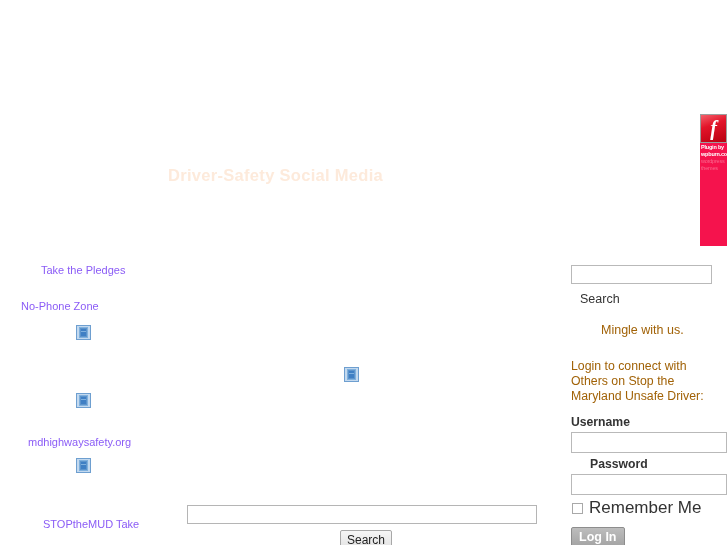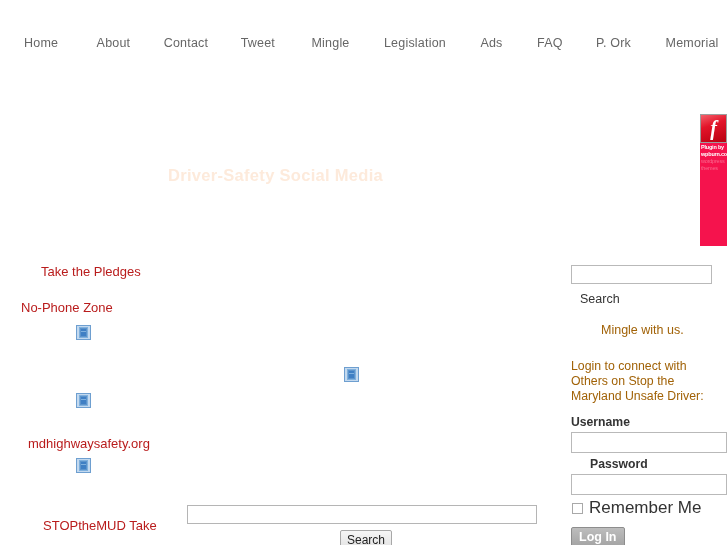--- a/index.html
+++ b/index.html
@@ -94,22 +94,22 @@
     font-weight: bold;
     padding-left: 1px;
     white-space: nowrap;
     letter-spacing: -0.2px;
   }
   .badge-line.faded { color: #f96a8f; font-weight: normal; }
 
   
   .content-label {
     position: absolute;
-    font-size: 13px;
-    color: #b91c1c;
+    font-size: 11px;
+    color: #8b5cf6;
     white-space: nowrap;
   }
   #label-take-pledges { left: 41px;  top: 264px; }
   #label-no-phone     { left: 21px;  top: 300px; }
   #label-mdhighway    { left: 28px;  top: 436px; }
   #label-stopthemud   { left: 43px;  top: 518px; }
 
   
   .broken-image {
     position: absolute;
@@ -283,33 +283,20 @@
     box-sizing: border-box;
     padding: 0 7px;
     line-height: 17px;
     text-align: center;
   }
 </style>
 </head>
 <body>
 
 <nav id="main-nav">
-  <div class="nav-row">
-    <a class="nav-item" style="margin-left:24px;">Home</a>
-    <a class="nav-item" style="margin-left:34px;">About</a>
-    <a class="nav-item" style="margin-left:29px;">Contact</a>
-    <a class="nav-item" style="margin-left:28px;">Tweet</a>
-    <a class="nav-item" style="margin-left:32px;">Mingle</a>
-    <a class="nav-item" style="margin-left:30px;">Legislation</a>
-    <a class="nav-item" style="margin-left:30px;">Ads</a>
-    <a class="nav-item" style="margin-left:30px;">FAQ</a>
-    <a class="nav-item" style="margin-left:29px;">P. Ork</a>
-    <a class="nav-item" style="margin-left:30px;">Memorial</a>
-    
-  </div>
 </nav>
 
 <h1 id="site-title">Driver-Safety Social Media</h1>
 
 <div id="flash-badge">
   <div id="flash-logo">
     <span class="f-glyph">f</span>
   </div>
   <div id="flash-text-block">
     <span class="badge-line">Plugin by</span>

